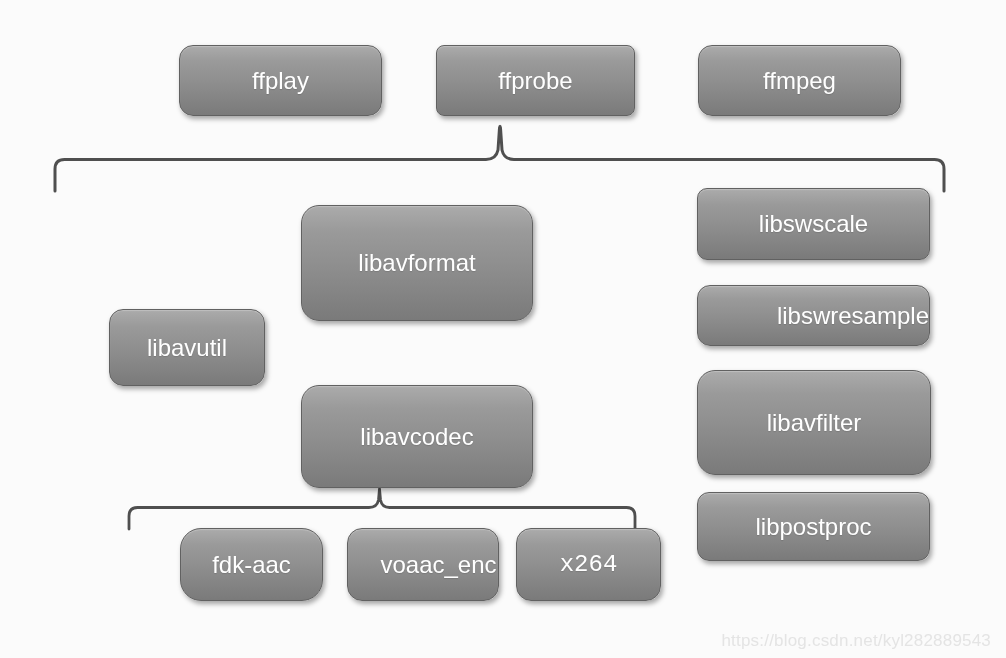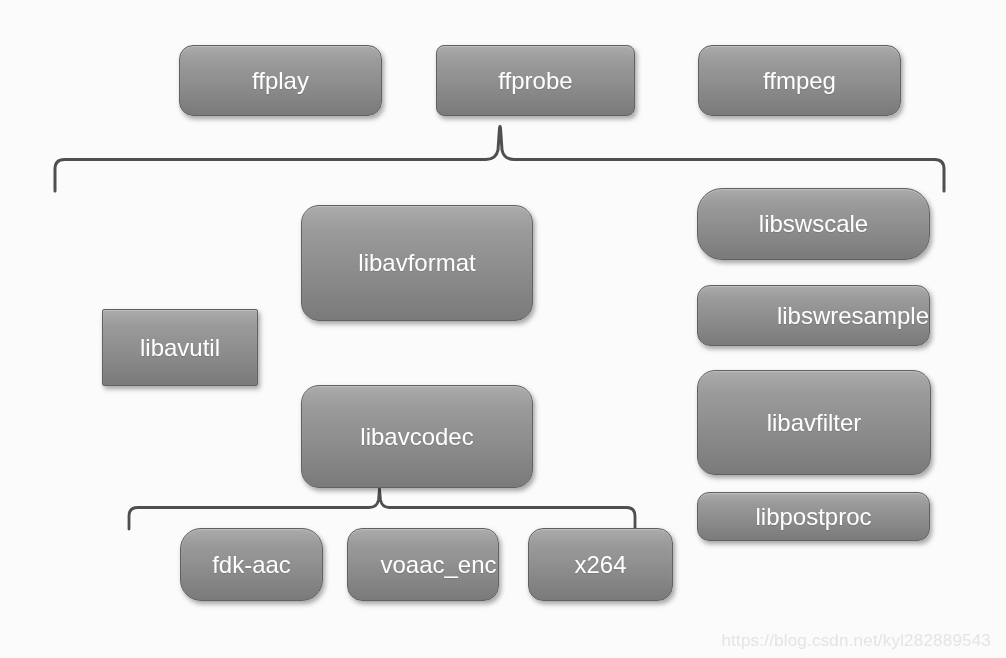--- a/index.html
+++ b/index.html
@@ -34,31 +34,31 @@
     text-shadow:0 1px 1px rgba(0,0,0,0.12);
     white-space:nowrap;
     margin-left:34px;
   }
   
   .n-ffplay       {left:145px; top:45px;  width:203px; height:71px; border-radius:14px;}
   .n-ffprobe      {left:402px; top:45px;  width:199px; height:71px; border-radius:8px;}
   .n-ffmpeg       {left:664px; top:45px;  width:203px; height:71px; border-radius:14px;}
   
   .n-libavformat  {left:267px; top:205px; width:232px; height:116px; border-radius:18px;}
-  .n-libavutil    {left:68px;  top:309px; width:156px; height:77px;  border-radius:2px;}
+  .n-libavutil    {left:75px;  top:309px; width:156px; height:77px;  border-radius:14px;}
   .n-libavcodec   {left:267px; top:385px; width:232px; height:103px; border-radius:18px;text-align:right;}
   
-  .n-libswscale   {left:663px; top:188px; width:233px; height:72px;  border-radius:25px;}
+  .n-libswscale   {left:663px; top:188px; width:233px; height:72px;  border-radius:10px;}
   .n-libswresample{left:663px; top:285px; width:233px; height:61px;  border-radius:13px;justify-content:flex-end;}
   .n-libavfilter  {left:663px; top:370px; width:234px; height:105px; border-radius:18px;}
-  .n-libpostproc  {left:663px; top:492px; width:233px; height:49px;  border-radius:12px;text-align:center;}
+  .n-libpostproc  {left:663px; top:492px; width:233px; height:69px;  border-radius:12px;text-align:center;}
   
   .n-fdk-aac      {left:146px; top:528px; width:143px; height:73px;  border-radius:21px;}
   .n-voaac-enc    {left:313px; top:528px; width:152px; height:73px;  border-radius:15px;padding-left:31px;}
-  .n-x264         {left:494px; top:528px; width:145px; height:73px;  border-radius:15px;}
+  .n-x264         {left:482px; top:528px; width:145px; height:73px;  border-radius:15px;font-family:Liberation Mono, monospace;}
   .watermark{
     position:absolute;
     right:15px; top:631px;
     font-size:17px;
     color:var(--watermark);
     letter-spacing:0.2px;
   }
 </style>
 </head>
 <body>

